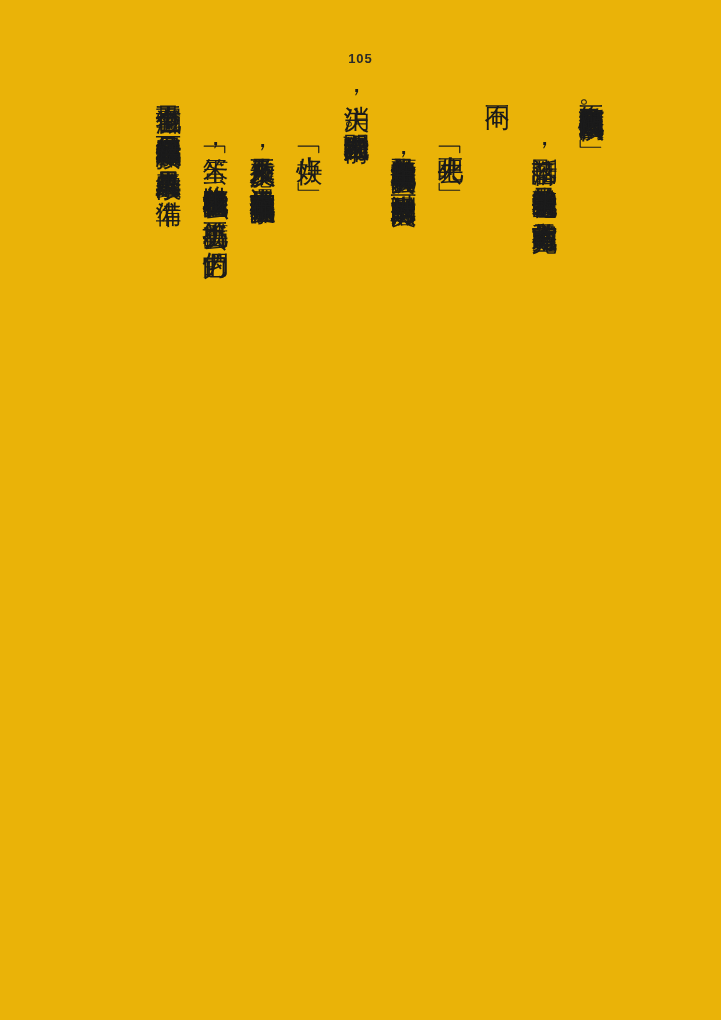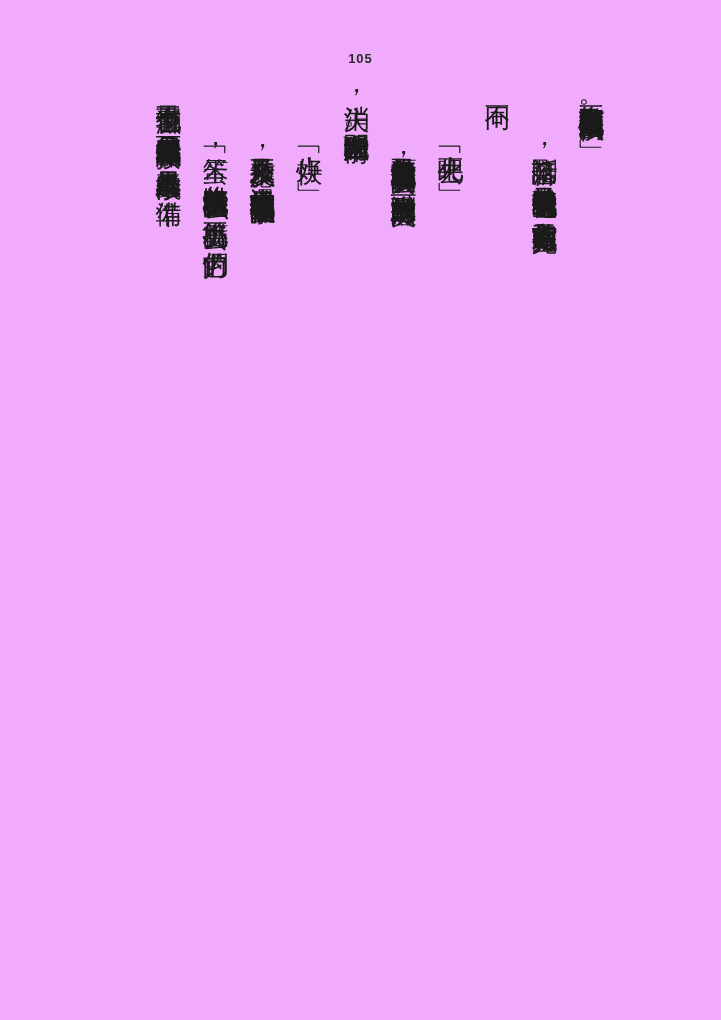--- a/index.html
+++ b/index.html
@@ -4,21 +4,21 @@
 <style>
   html, body {
     margin: 0;
     padding: 0;
     background: #ffffff;
   }
   .page {
     position: relative;
     width: 721px;
     height: 1020px;
-    background: #f0abfc;
+    background: #eab308;
     overflow: hidden;
     font-family: "Liberation Serif", "DejaVu Serif", serif;
     color: #1b1b1b;
   }
   .page-number {
     position: absolute;
     top: 51px;
     left: 0;
     right: 0;
     text-align: center;

